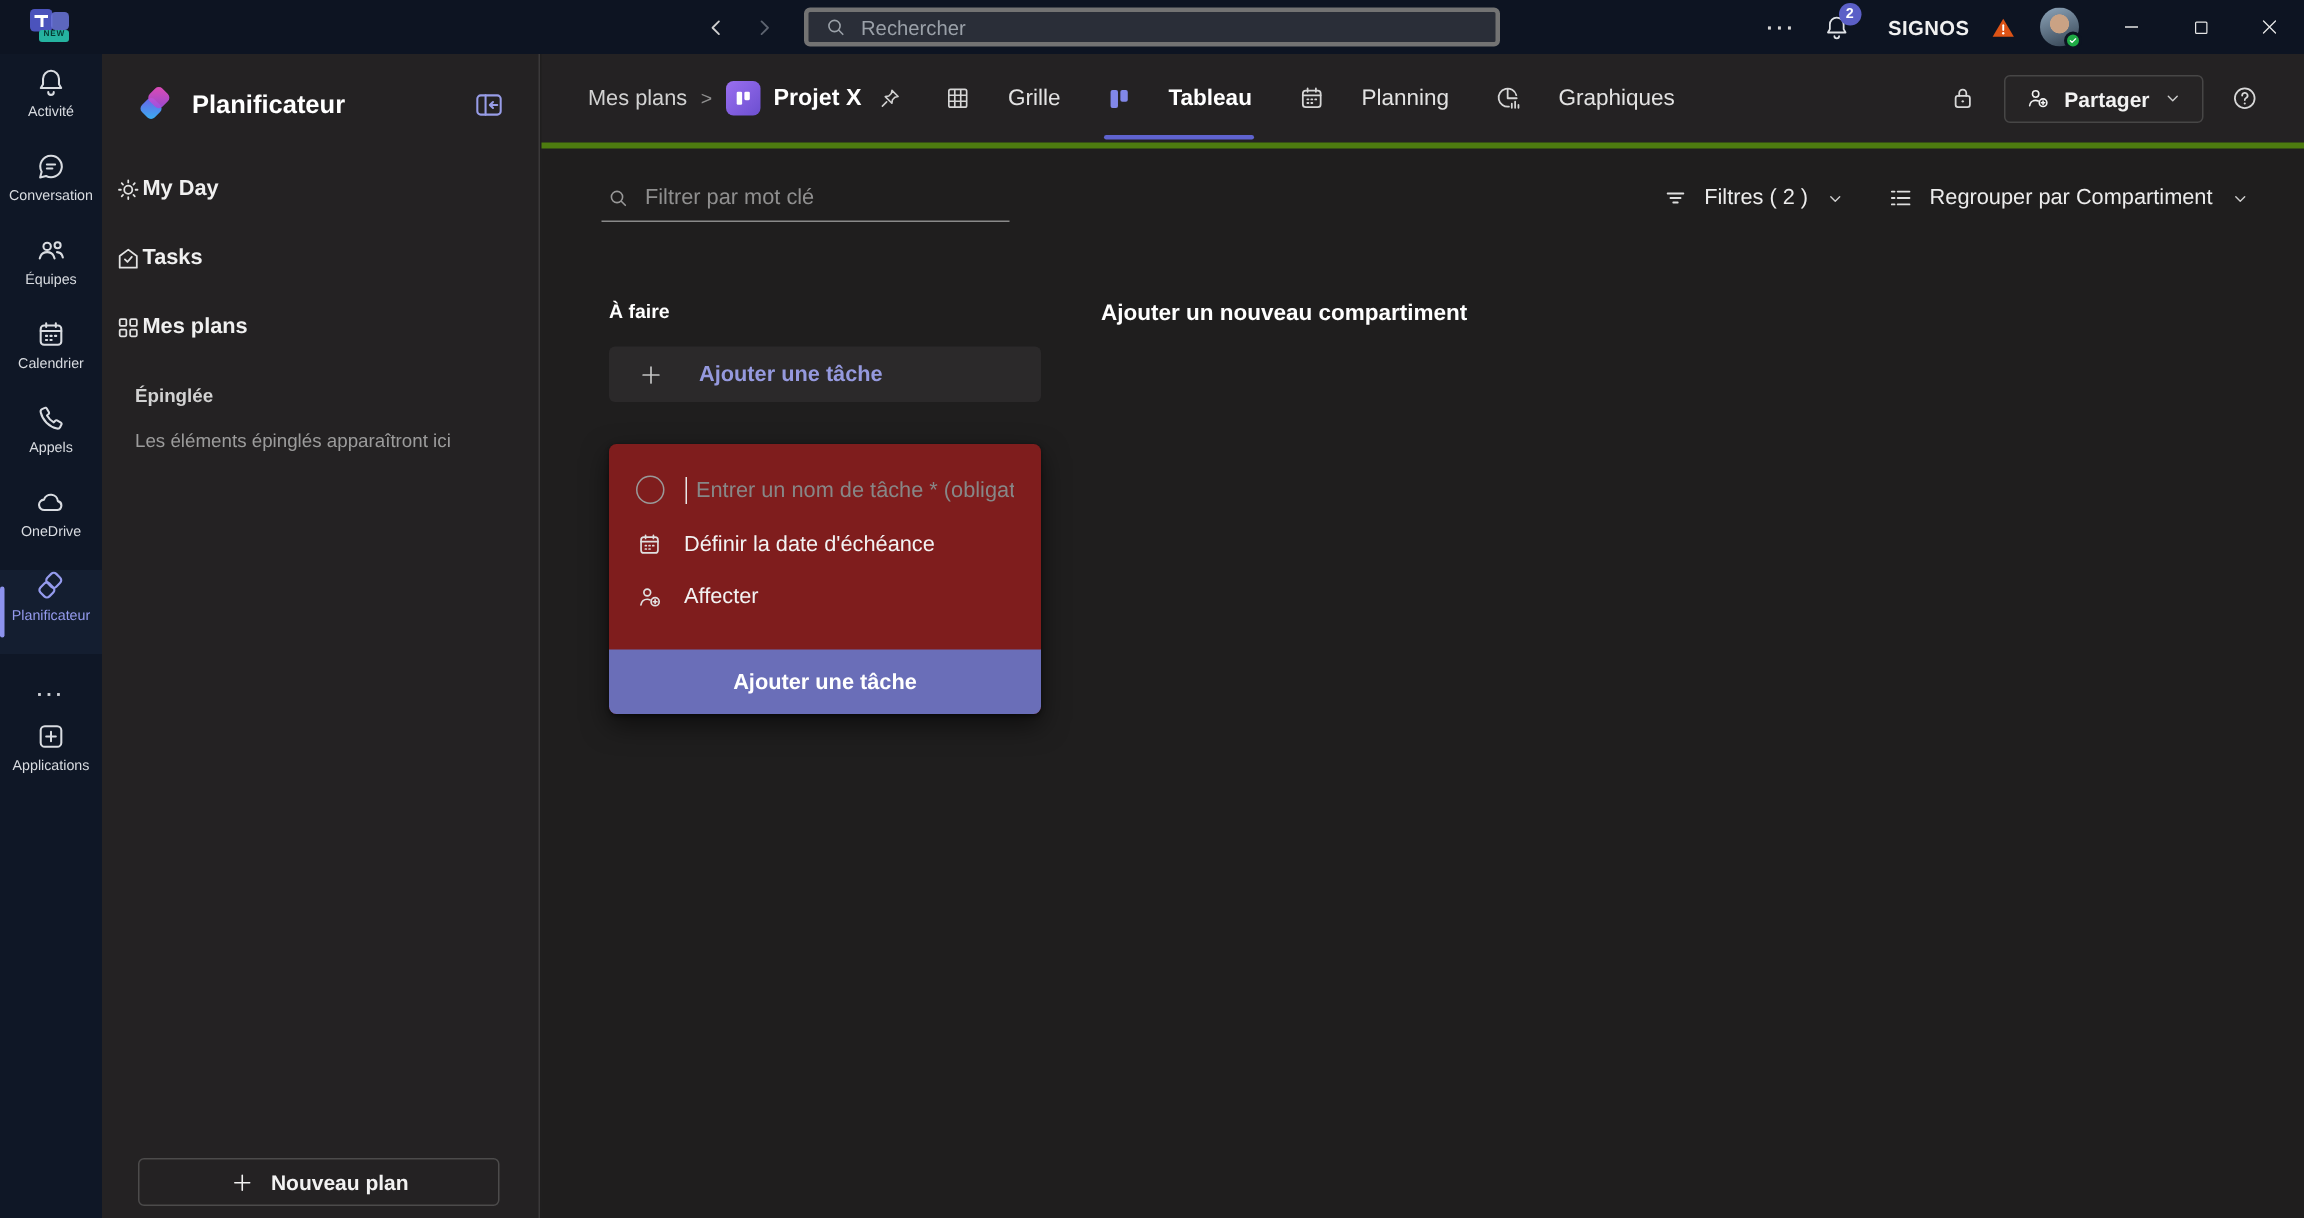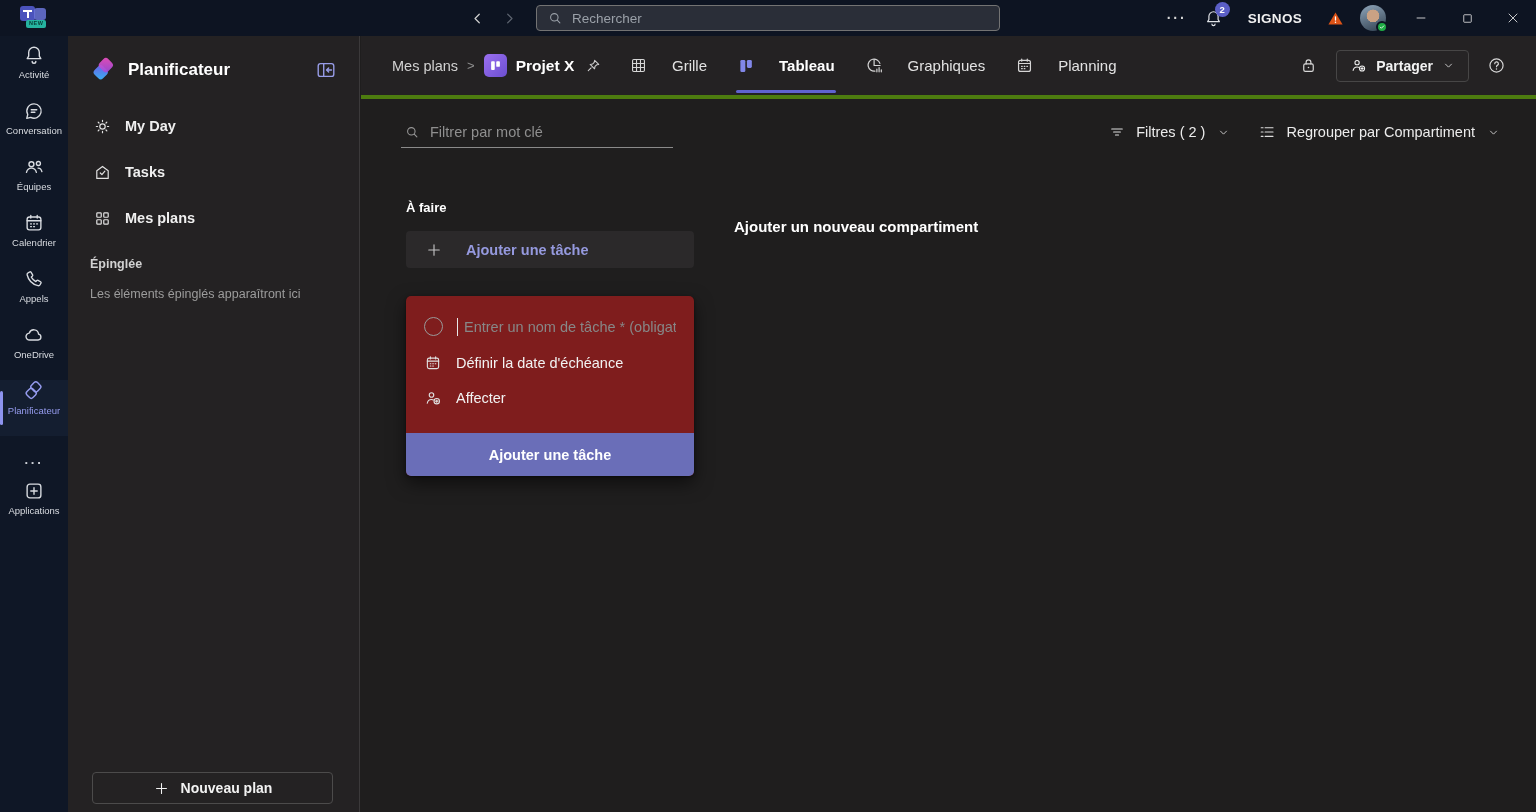--- a/index.html
+++ b/index.html
@@ -14,48 +14,48 @@
   .titlebar { position:absolute; left:0; top:0; width:100%; height:36px; background:#0d1422; }
   .tb-logo { position:absolute; left:18px; top:4px; width:34px; height:28px; }
   .tb-logo .lg-sq { position:absolute; left:2px; top:2px; width:15px; height:15px; background:#4b53bc; border-radius:3px; }
   .tb-logo .lg-sq::before { content:""; position:absolute; left:3px; top:3.5px; width:9px; height:2px; background:#fff; }
   .tb-logo .lg-sq::after  { content:""; position:absolute; left:6.5px; top:3.5px; width:2px; height:8px; background:#fff; }
   .tb-logo .lg-pp { position:absolute; left:16px; top:4px; width:12px; height:12px; background:#6b74d8; border-radius:3px; opacity:.85; }
   .tb-logo .lg-new { position:absolute; left:8px; top:16px; padding:1px 3px; background:#25b3a0; color:#063b33; border-radius:2px; font-size:5.5px; font-weight:bold; letter-spacing:.5px; line-height:1; }
   .tb-nav { position:absolute; top:0; height:36px; width:30px; display:flex; align-items:center; justify-content:center; color:#cfcfcf; }
   .tb-nav.back { left:462px; }
   .tb-nav.fwd { left:494px; color:#5d6470; }
-  .tb-search { position:absolute; left:536px; top:5px; width:464px; height:26px; background:#2a2e38; border:1px solid #737373; border-radius:4px; display:flex; align-items:center; gap:9px; padding:0 10px; color:#9aa0a8; }
+  .tb-search { position:absolute; left:536px; top:5px; width:464px; height:26px; background:#2a2e38; border:3px solid #737373; border-radius:4px; display:flex; align-items:center; gap:9px; padding:0 10px; color:#9aa0a8; }
   .tb-search input { flex:1; background:transparent; border:none; outline:none; color:#e8e8e8; font-size:13.5px; font-family:inherit; }
   .tb-search input::placeholder { color:#9aa0a8; }
   .tb-right { position:absolute; right:0; top:0; height:36px; display:flex; align-items:center; }
   .tb-more { width:34px; text-align:center; color:#d6d6d6; font-size:14px; letter-spacing:2px; font-weight:bold; }
   .tb-bell { position:relative; width:40px; height:36px; display:flex; align-items:center; justify-content:center; color:#dfe2e6; }
   .tb-badge { position:absolute; top:2px; right:4px; min-width:15px; height:15px; border-radius:8px; background:#5b5fc7; color:#fff; font-size:9.5px; font-weight:bold; display:flex; align-items:center; justify-content:center; padding:0 3px; }
-  .tb-account { display:flex; align-items:center; gap:25px; padding:0 10px 0 14px; color:#f0f0f0; font-size:13.5px; font-weight:600; letter-spacing:.3px; }
+  .tb-account { display:flex; align-items:center; gap:14px; padding:0 10px 0 14px; color:#f0f0f0; font-size:13.5px; font-weight:600; letter-spacing:.3px; }
   .tb-avatar { position:relative; width:26px; height:26px; margin:0 12px 0 6px; border-radius:50%;
     background: radial-gradient(circle at 50% 42%, #caa284 0 31%, rgba(0,0,0,0) 33%), linear-gradient(160deg,#8fa6bb,#31404f); }
   .tb-presence { position:absolute; right:-2px; bottom:-2px; width:12px; height:12px; border-radius:50%; background:#1fab45; border:2px solid #0d1422; display:flex; align-items:center; justify-content:center; color:#fff; }
   .tb-winbtn { width:46px; height:36px; display:flex; align-items:center; justify-content:center; color:#e6e6e6; }
 
   
   .rail { position:absolute; left:0; top:36px; bottom:0; width:68px; background:#0f1726; display:flex; flex-direction:column; padding-top:8px; }
   .rail-item { position:relative; height:56px; display:flex; flex-direction:column; align-items:center; justify-content:flex-start; gap:4px; color:#d9dce1; }
   .rail-label { font-size:9.5px; line-height:1; }
   .rail-item.active { color:#959bee; background:#141e30; }
   .rail-item.active::before { content:""; position:absolute; left:0; top:11px; bottom:11px; width:3px; border-radius:2px; background:#8d93ee; }
   .rail-more { height:36px; margin-top:8px; display:flex; align-items:center; justify-content:center; color:#cfd2d8; font-size:13px; letter-spacing:2px; font-weight:bold; }
 
   
   .sidebar { position:absolute; left:68px; top:36px; bottom:0; width:292px; background:#242223; border-right:1px solid #3b393a; }
   .sb-header { display:flex; align-items:center; gap:11px; padding:20px 22px 14px 22px; }
   .sb-title { flex:1; font-size:17px; font-weight:bold; color:#fff; }
   .sb-toggle { color:#989de8; }
   .sb-nav { margin-top:6px; }
-  .sb-item { display:flex; align-items:center; gap:13px; height:46px; padding:0 25px; color:#f0f0f0; font-size:14.5px; font-weight:600; }
+  .sb-item { display:flex; align-items:center; height:46px; padding:0 8px; color:#f0f0f0; font-size:14.5px; font-weight:600; }
   .sb-item .sb-ic { color:#e2e2e2; }
   .sb-section { padding:16px 22px 4px 22px; font-size:12.5px; font-weight:600; color:#d2d2d2; }
   .sb-hint { padding:12px 22px; font-size:12.5px; color:#9c9c9c; }
   .sb-newplan { position:absolute; left:24px; right:26px; bottom:8px; height:32px; background:transparent; border:1px solid #4c4b4b; border-radius:4px; display:flex; align-items:center; justify-content:center; gap:11px; color:#f2f2f2; font-size:14px; font-weight:600; }
 
   
   .main { position:absolute; left:361px; top:36px; right:0; bottom:0; background:#242223; }
   .main-header { position:relative; height:59px; }
   .breadcrumb { position:absolute; left:31px; top:0; height:59px; display:flex; align-items:center; gap:9px; }
   .crumb-root { font-size:14.5px; color:#d2d2d2; }
@@ -92,21 +92,21 @@
   .add-task-btn { margin-top:14px; height:37px; background:#2b292a; border-radius:4px; display:flex; align-items:center; gap:23px; padding-left:19px; color:#9599de; font-size:14.5px; font-weight:600; }
   .add-task-btn .plus-ic { color:#c4c4c4; }
   .task-card { margin-top:28px; background:#7f1d1d; border-radius:5px; box-shadow:0 7px 18px rgba(0,0,0,.55), 0 1px 3px rgba(0,0,0,.45); padding-top:12px; }
   .card-row { display:flex; align-items:center; gap:14px; height:37px; padding:0 18px; color:#f2f2f2; font-size:14.5px; }
   .card-row .row-ic { color:#e0e0e0; }
   .radio { width:19px; height:19px; border:1.5px solid #9a9a9a; border-radius:50%; flex:none; }
   .caret { width:1px; height:18px; background:#e8e8e8; margin-right:-8px; }
   .task-name-input { flex:1; min-width:0; background:transparent; border:none; outline:none; color:#e8e8e8; font-size:14.5px; font-family:inherit; }
   .task-name-input::placeholder { color:#878787; }
   .card-footer { margin-top:18px; height:43px; background:#6a6eb8; border-radius:0 0 5px 5px; display:flex; align-items:center; justify-content:center; color:#fff; font-size:14.5px; font-weight:600; }
-  .add-bucket { margin-top:19px; font-size:15px; font-weight:bold; color:#fff; white-space:nowrap; }
+  .add-bucket { margin-top:1px; font-size:15px; font-weight:bold; color:#fff; white-space:nowrap; }
 </style>
 </head>
 <body>
 
 <svg width="0" height="0" style="position:absolute">
   <defs>
     <symbol id="i-bell" viewBox="0 0 24 24">
         <g fill="none" stroke="currentColor" stroke-width="1.5" stroke-linecap="round" stroke-linejoin="round">
           <path d="M12 3.5a5.8 5.8 0 0 0-5.8 5.8v3.9L4.6 16h14.8l-1.6-2.8V9.3A5.8 5.8 0 0 0 12 3.5z"></path>
           <path d="M10 19a2 2 0 0 0 4 0"></path>
@@ -513,32 +513,32 @@
           <span class="tab-ic">
               <svg class="ic" width="18" height="18">
                 <use href="#i-board"></use>
               </svg>
             </span>
           <span>Tableau</span>
         </div>
         <div class="tab">
           <span class="tab-ic">
               <svg class="ic" width="19" height="19">
-                <use href="#i-chart"></use>
-              </svg>
-            </span>
-          <span>Graphiques</span>
+                <use href="#i-calendar"></use>
+              </svg>
+            </span>
+          <span>Planning</span>
         </div>
         <div class="tab">
           <span class="tab-ic">
               <svg class="ic" width="19" height="19">
-                <use href="#i-calendar"></use>
-              </svg>
-            </span>
-          <span>Planning</span>
+                <use href="#i-chart"></use>
+              </svg>
+            </span>
+          <span>Graphiques</span>
         </div>
       </div>
       <div class="header-actions">
         <span class="lock-btn">
             <svg class="ic" width="19" height="19">
               <use href="#i-lock"></use>
             </svg>
           </span>
         <button class="share-btn">
           <span>

